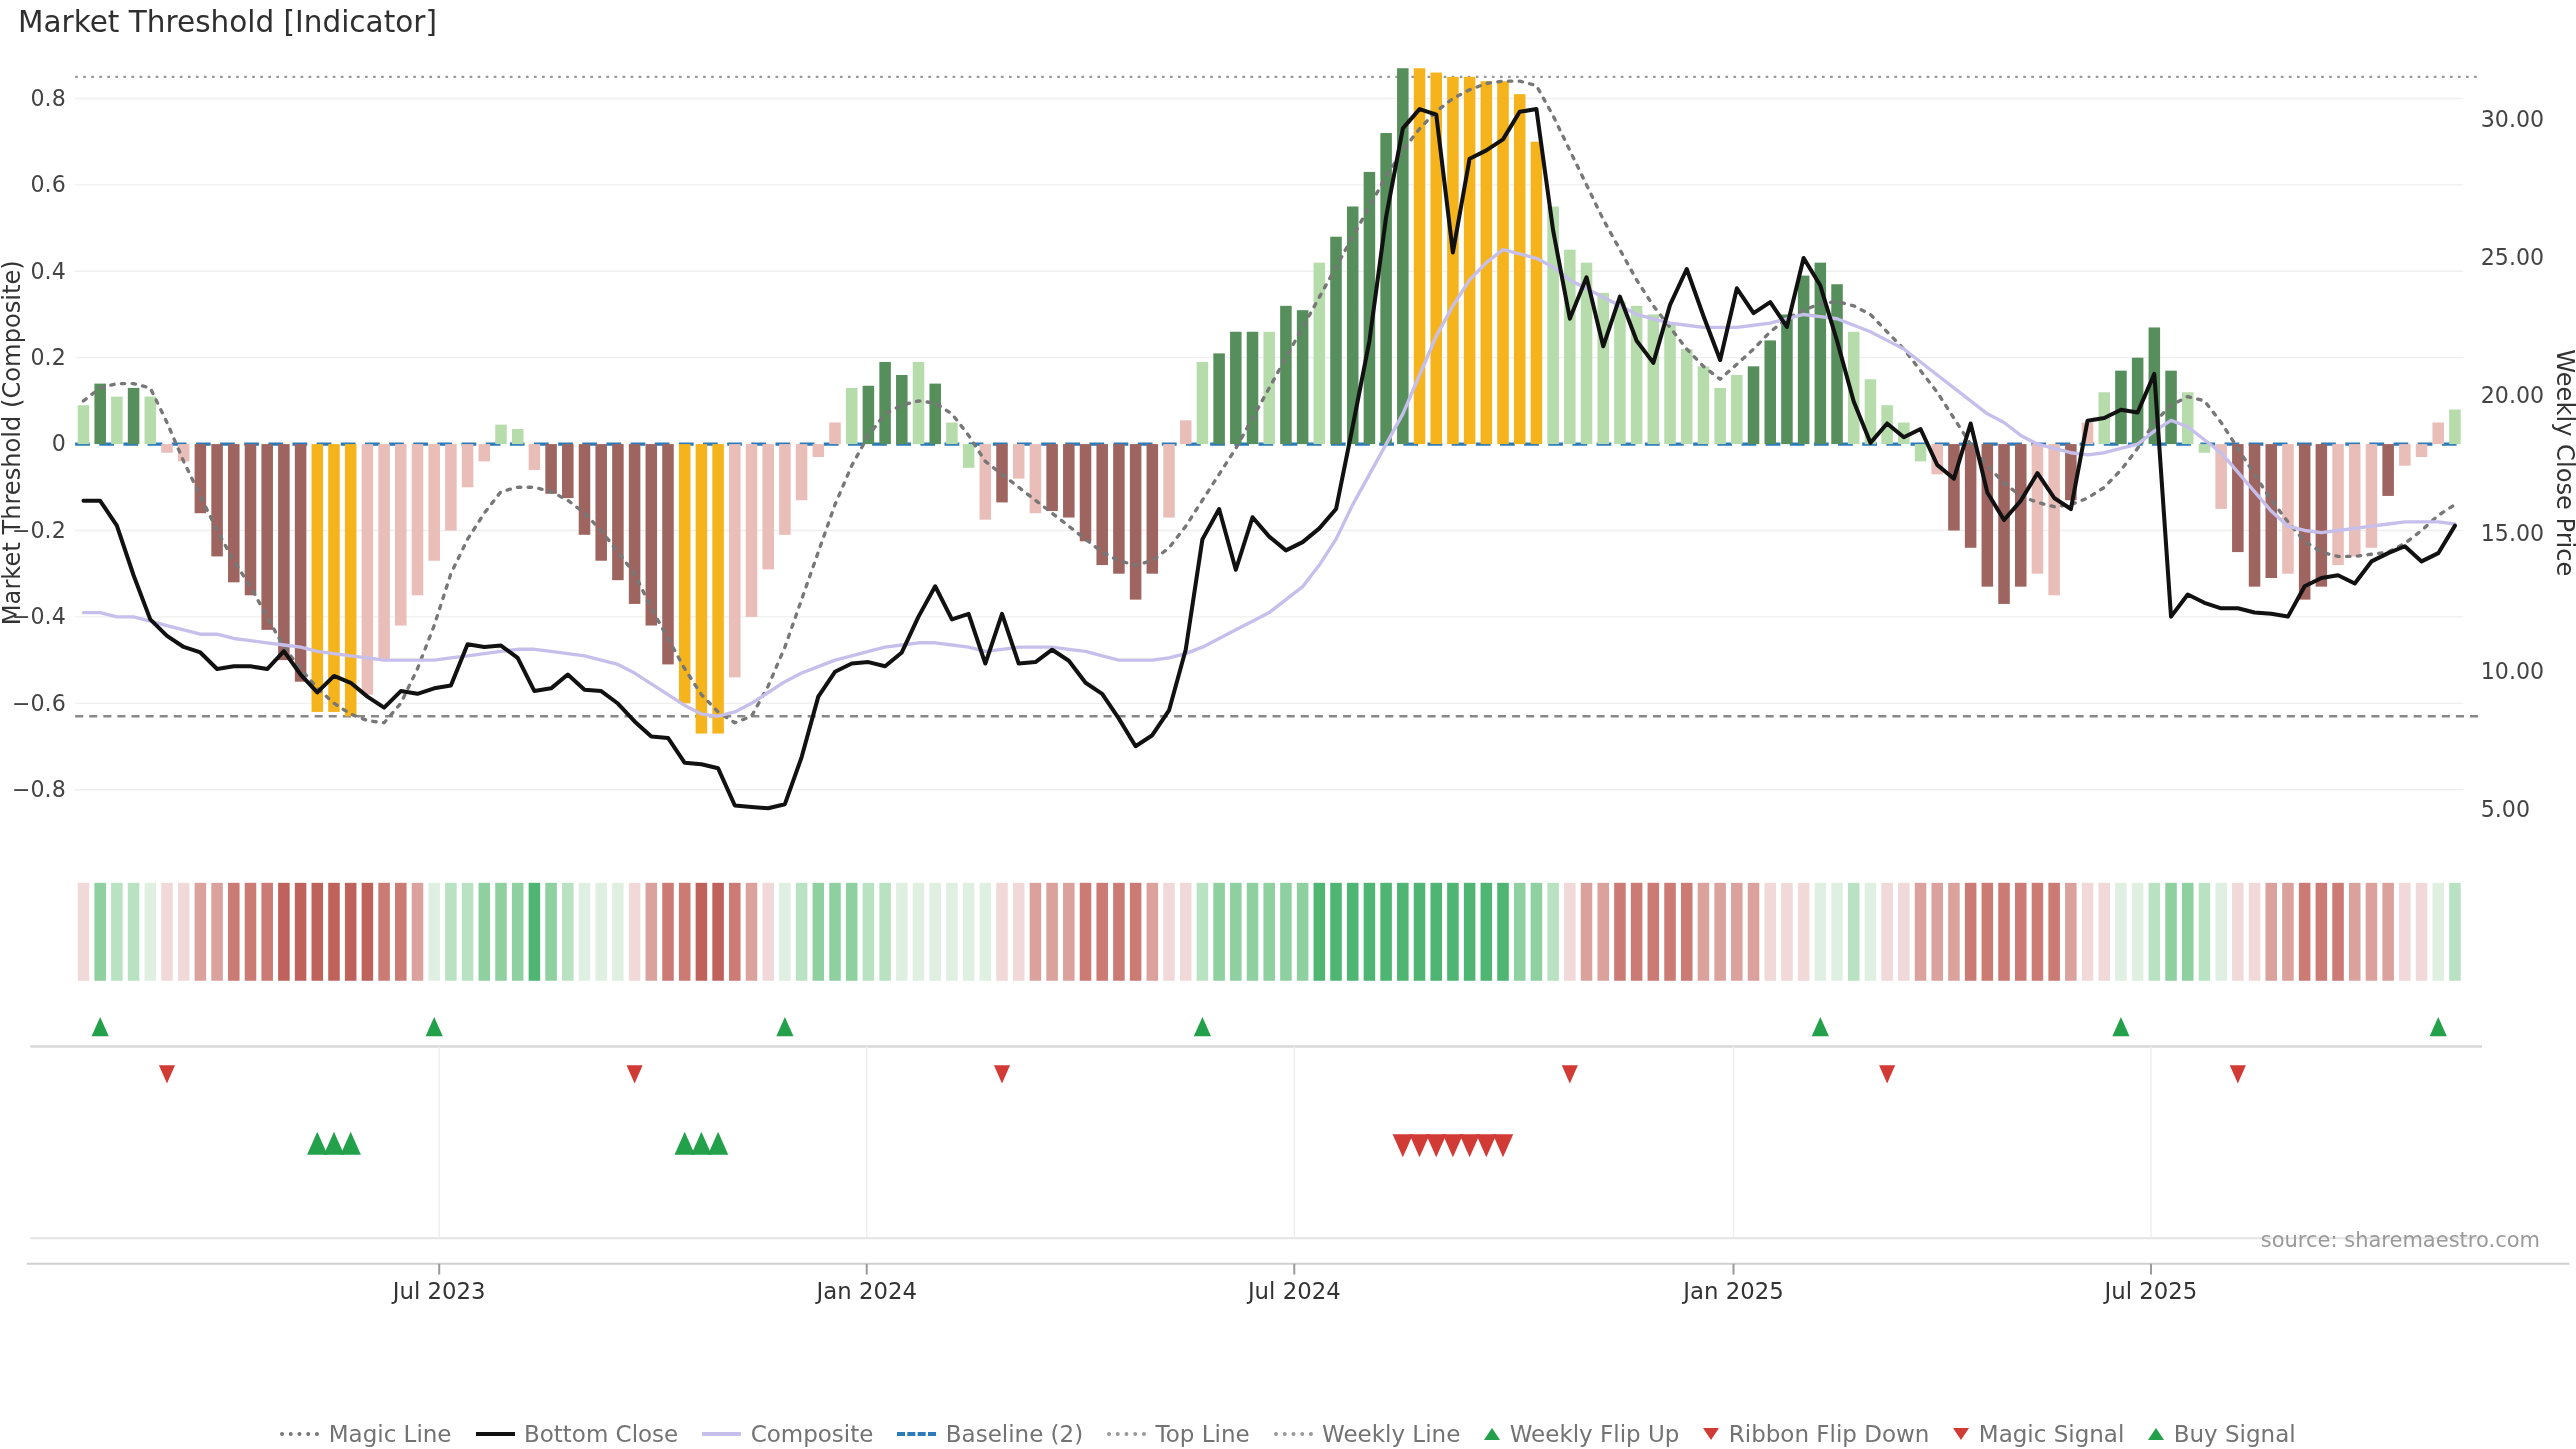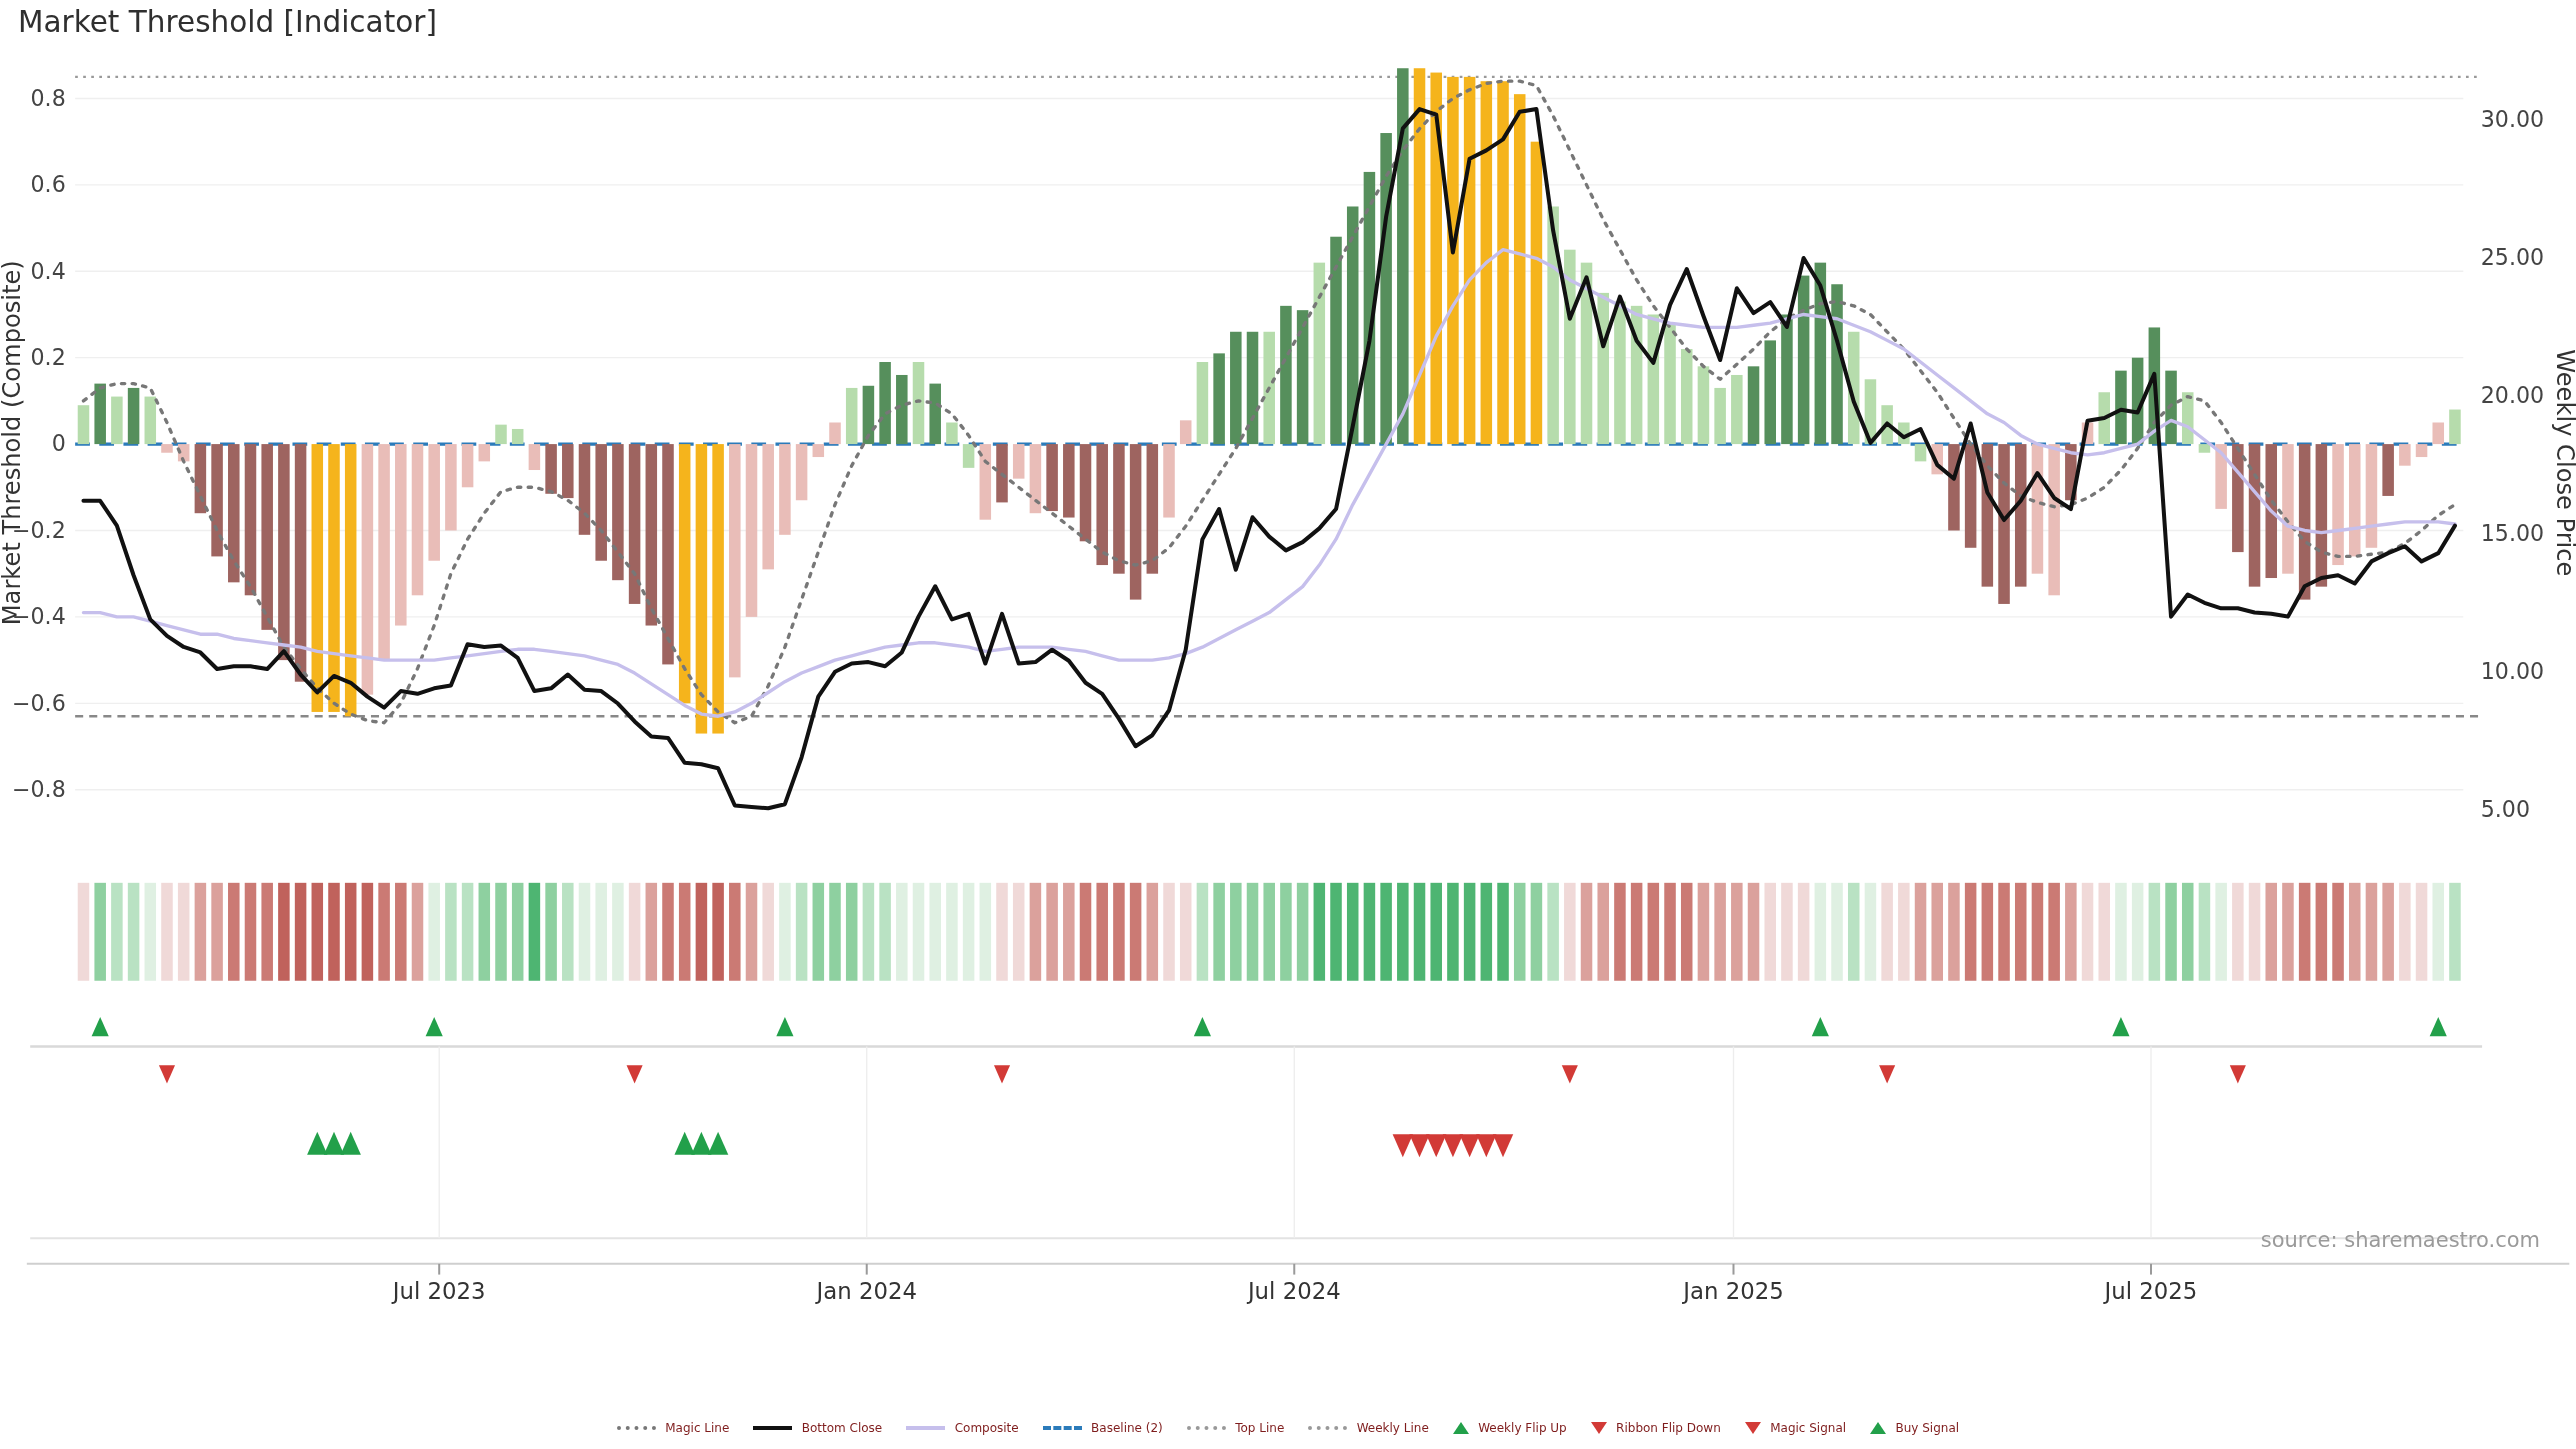--- a/index.html
+++ b/index.html
@@ -2,21 +2,21 @@
 <html style="font-size:10.7px"><head>
 <meta charset="utf-8">
 <style>
   html,body{margin:0;padding:0;background:#ffffff;}
   body{width:2576px;height:1449px;position:relative;font-family:"DejaVu Sans","Liberation Sans",sans-serif;overflow:hidden;}
   #page-title{position:absolute;left:6px;top:5.4px;font-size:29.5px;color:#2f2f2f;margin-left:12px;}
   #chart-svg{position:absolute;left:0;top:0;}
   #source-note{position:absolute;right:36px;top:1228px;font-size:21px;color:#9a9a9a;}
   #legend{position:absolute;left:0;top:1421px;width:2576px;display:flex;justify-content:center;align-items:center;gap:24px;}
   .legend-item{display:flex;align-items:center;gap:9.4px;}
-  .legend-label{font-size:12px;color:#7f1d1d;white-space:nowrap;}
+  .legend-label{font-size:23px;color:#737373;white-space:nowrap;}
   .lm-line{width:39px;height:0;}
   .lm-solid{border-top:4px solid;}
   .lm-dotted{border-top:4px dotted;}
   .lm-dashed{border-top:4px dashed;}
   .lm-tri-up{width:0;height:0;border-left:8px solid transparent;border-right:8px solid transparent;border-bottom:12.7px solid;}
   .lm-tri-down{width:0;height:0;border-left:8px solid transparent;border-right:8px solid transparent;border-top:12.7px solid;}
 </style>
 </head>
 <body>
 

